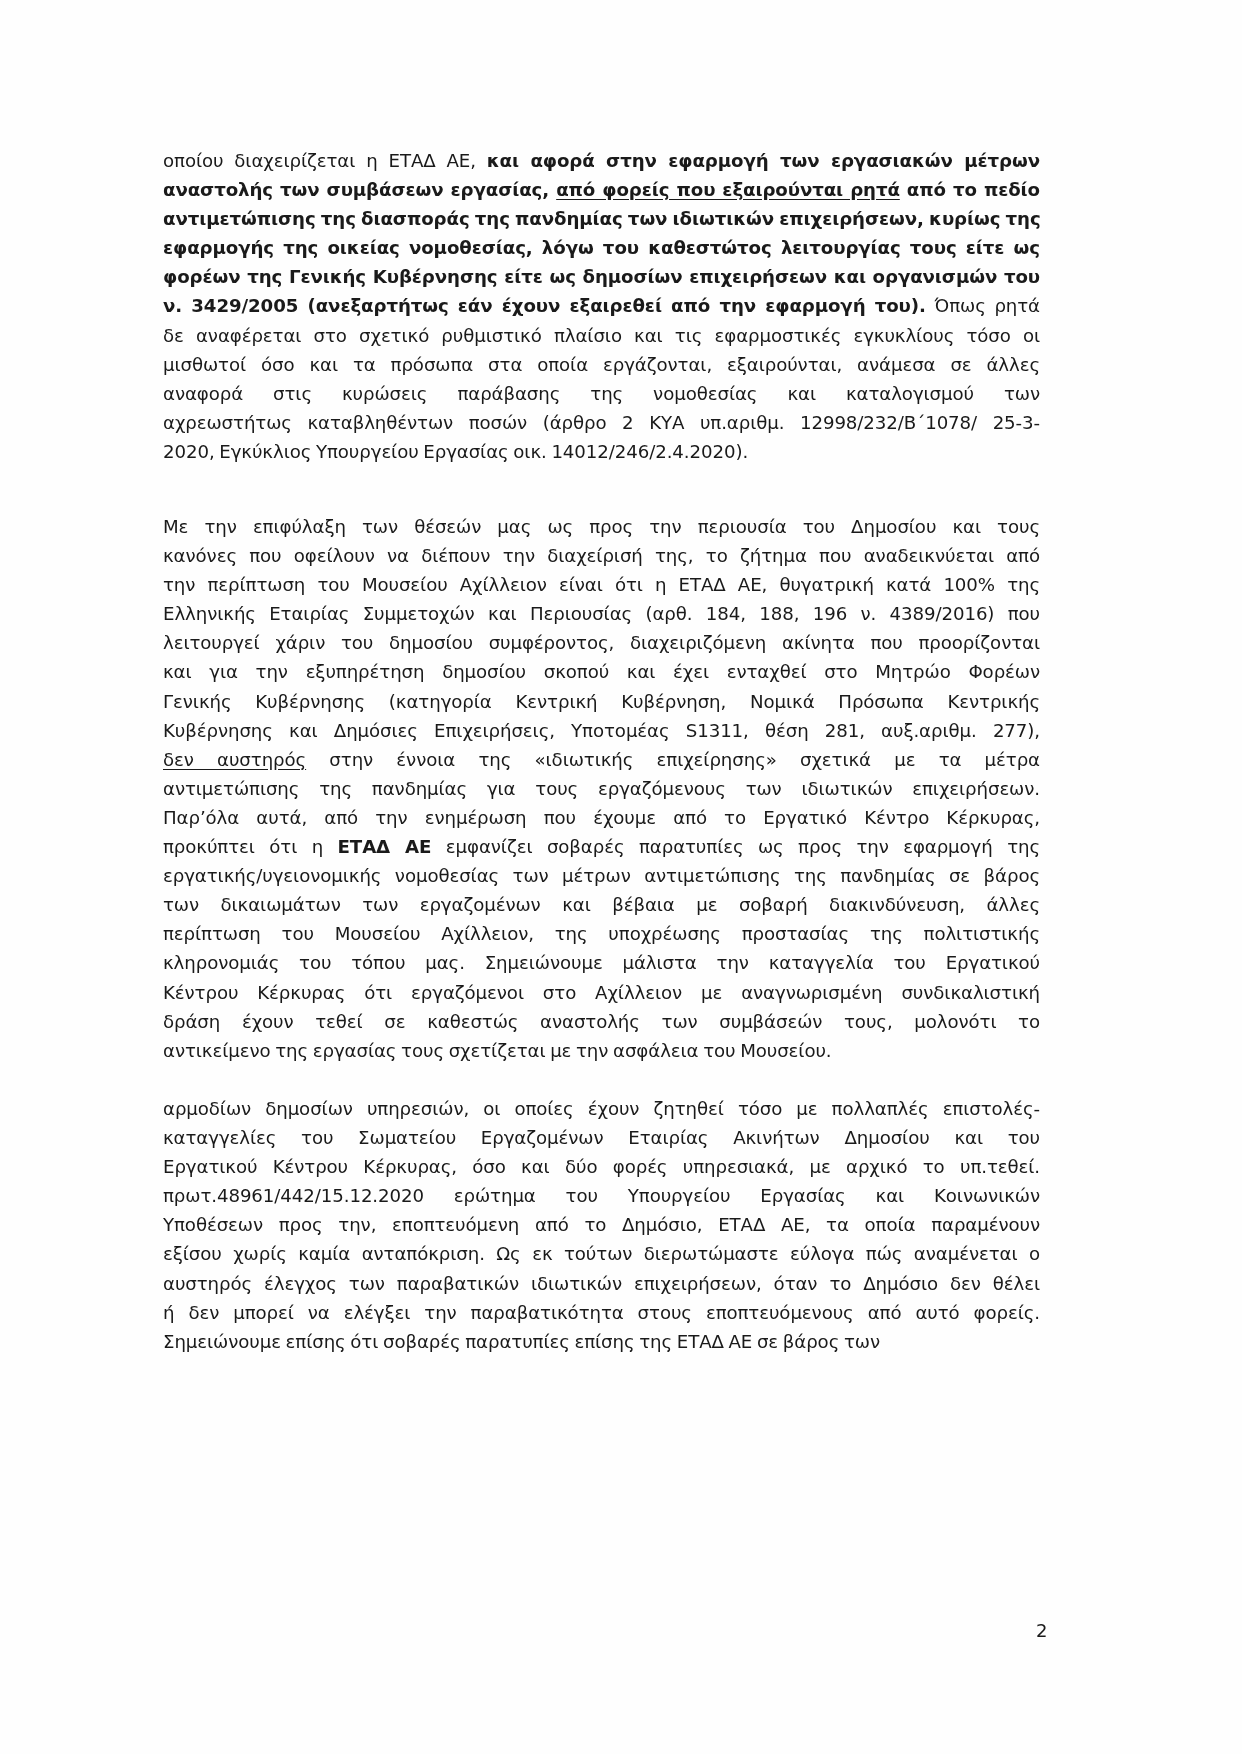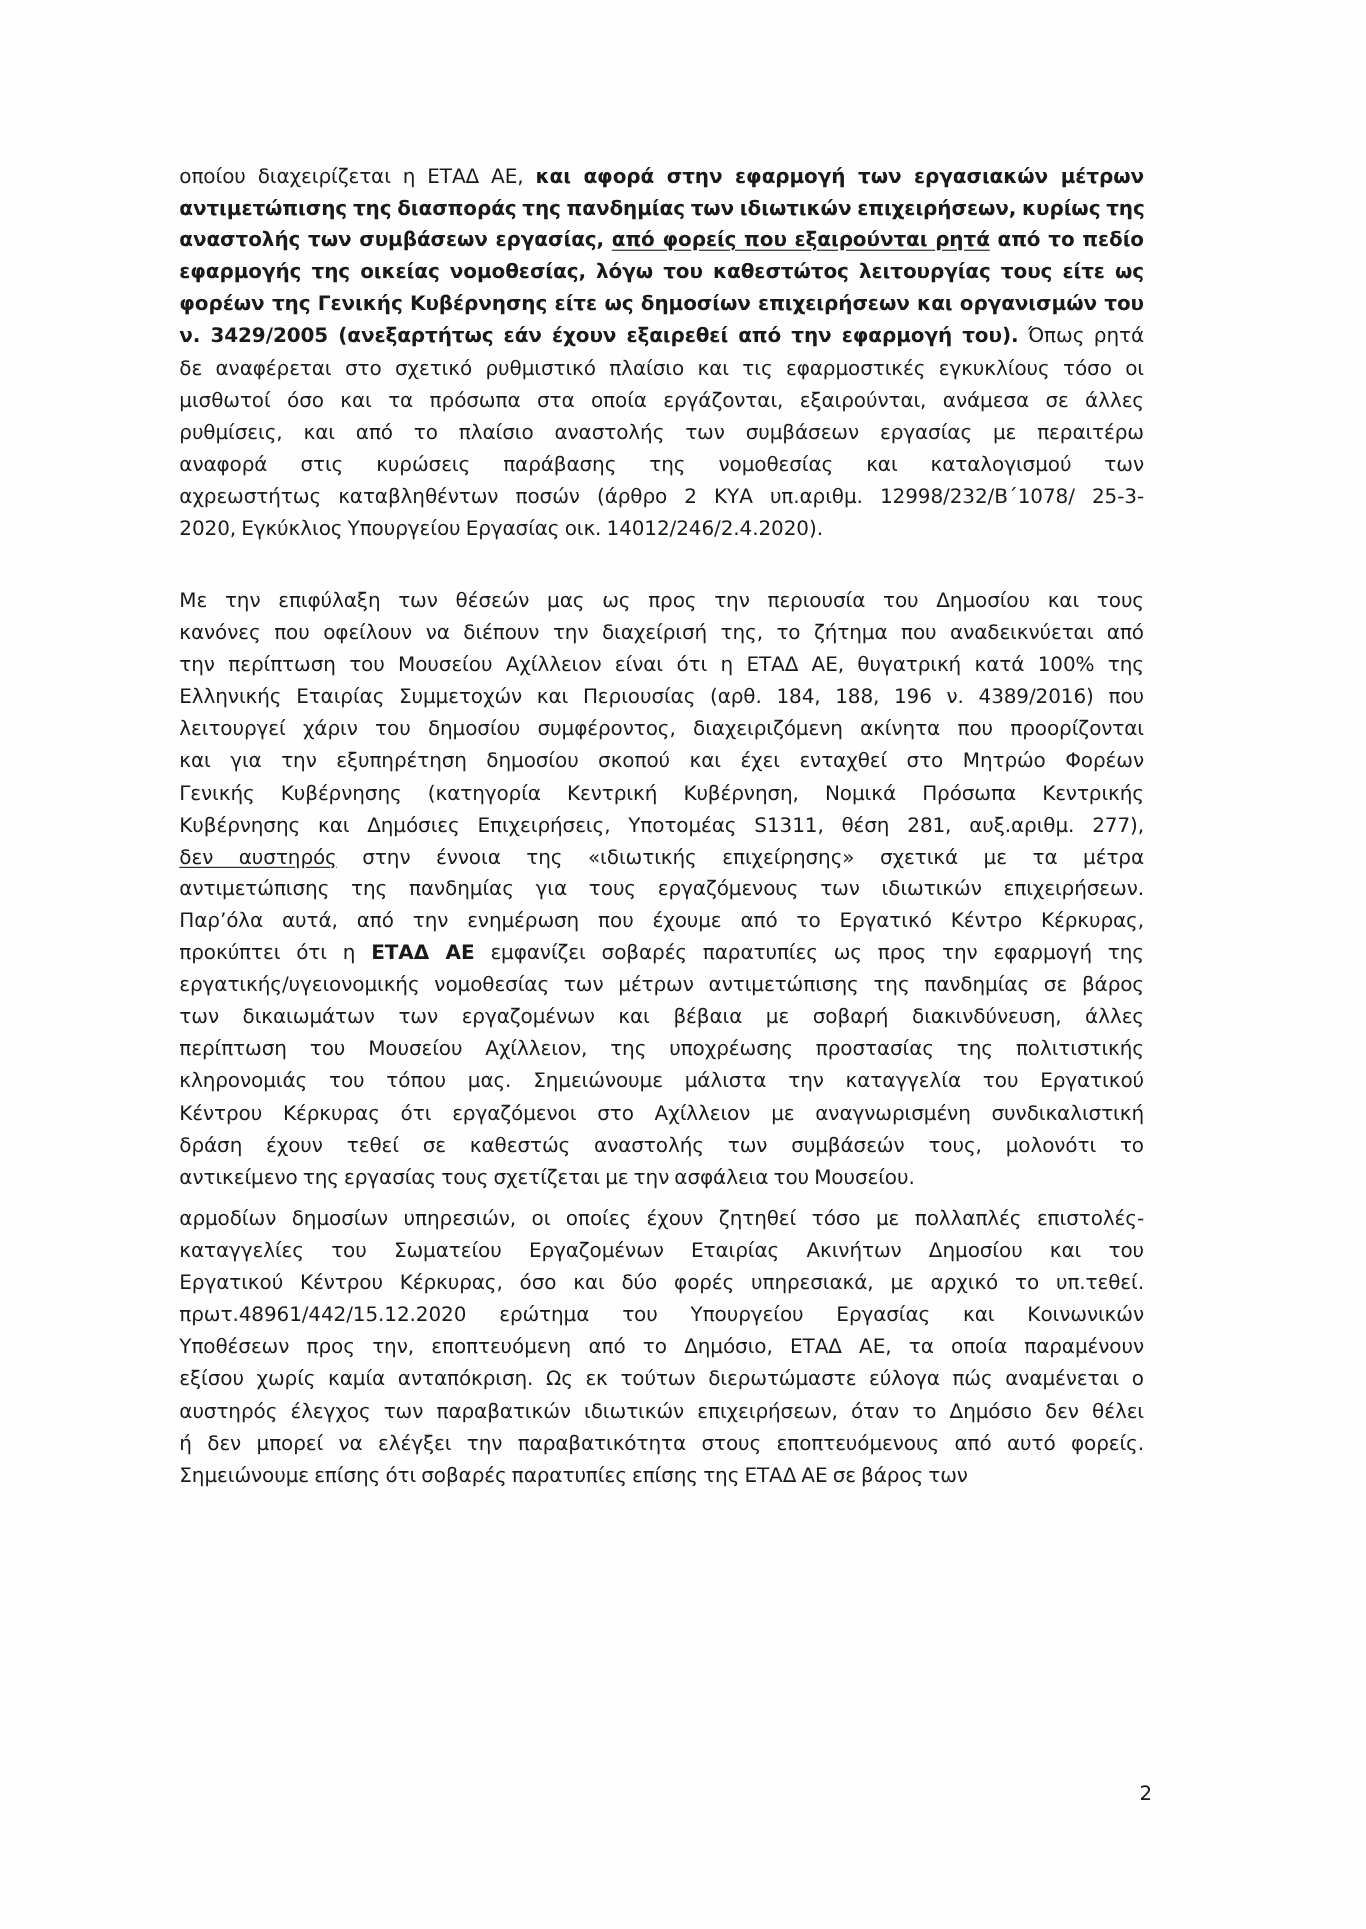--- a/index.html
+++ b/index.html
@@ -50,33 +50,32 @@
     font-size: 18px;
     line-height: 22px;
   }
 </style>
 </head>
 <body>
 
 <div class="page">
   <div class="text-block" style="top:146px;">
       <span class="line"><span class="seg">οποίου διαχειρίζεται η ΕΤΑΔ ΑΕ, </span><span class="seg bold">και αφορά στην εφαρμογή των εργασιακών μέτρων</span></span>
+      <span class="line"><span class="seg bold">αναστολής των συμβάσεων εργασίας, </span><span class="seg bold underline">από φορείς που εξαιρούνται ρητά</span><span class="seg bold"> από το πεδίο</span></span>
       <span class="line"><span class="seg bold">αντιμετώπισης της διασποράς της πανδημίας των ιδιωτικών επιχειρήσεων, κυρίως της</span></span>
-      <span class="line"><span class="seg bold">αναστολής των συμβάσεων εργασίας, </span><span class="seg bold underline">από φορείς που εξαιρούνται ρητά</span><span class="seg bold"> από το πεδίο</span></span>
       <span class="line"><span class="seg bold">εφαρμογής της οικείας νομοθεσίας, λόγω του καθεστώτος λειτουργίας τους είτε ως</span></span>
       <span class="line"><span class="seg bold">φορέων της Γενικής Κυβέρνησης είτε ως δημοσίων επιχειρήσεων και οργανισμών του</span></span>
       <span class="line"><span class="seg bold">ν. 3429/2005 (ανεξαρτήτως εάν έχουν εξαιρεθεί από την εφαρμογή του).</span><span class="seg"> Όπως ρητά</span></span>
       <span class="line"><span class="seg">δε αναφέρεται στο σχετικό ρυθμιστικό πλαίσιο και τις εφαρμοστικές εγκυκλίους  τόσο οι</span></span>
       <span class="line"><span class="seg">μισθωτοί όσο και τα πρόσωπα στα οποία εργάζονται, εξαιρούνται, ανάμεσα σε άλλες</span></span>
-      <span class="line"><span class="seg">ρυθμίσεις, και από το πλαίσιο αναστολής των συμβάσεων εργασίας με περαιτέρω</span></span>
       <span class="line"><span class="seg">αναφορά στις κυρώσεις παράβασης της νομοθεσίας και καταλογισμού των</span></span>
       <span class="line"><span class="seg">αχρεωστήτως καταβληθέντων ποσών (άρθρο 2 ΚΥΑ υπ.αριθμ. 12998/232/Β΄1078/ 25-3-</span></span>
       <span class="line last"><span class="seg">2020, Εγκύκλιος Υπουργείου Εργασίας  οικ. 14012/246/2.4.2020).</span></span>
     </div>
-  <div class="text-block" style="top:532px;">
+  <div class="text-block" style="top:512px;">
       <span class="line"><span class="seg">Με την επιφύλαξη των θέσεών μας ως προς την περιουσία του Δημοσίου  και τους</span></span>
       <span class="line"><span class="seg">κανόνες που οφείλουν να διέπουν την διαχείρισή της, το ζήτημα που αναδεικνύεται από</span></span>
       <span class="line"><span class="seg">την περίπτωση του Μουσείου Αχίλλειον είναι ότι η ΕΤΑΔ ΑΕ, θυγατρική κατά 100% της</span></span>
       <span class="line"><span class="seg">Ελληνικής Εταιρίας Συμμετοχών και Περιουσίας (αρθ. 184, 188, 196 ν. 4389/2016) που</span></span>
       <span class="line"><span class="seg">λειτουργεί χάριν του δημοσίου συμφέροντος, διαχειριζόμενη ακίνητα που προορίζονται</span></span>
       <span class="line"><span class="seg">και για την εξυπηρέτηση δημοσίου σκοπού και έχει ενταχθεί στο Μητρώο Φορέων</span></span>
       <span class="line"><span class="seg">Γενικής Κυβέρνησης (κατηγορία Κεντρική Κυβέρνηση, Νομικά Πρόσωπα Κεντρικής</span></span>
       <span class="line"><span class="seg">Κυβέρνησης και Δημόσιες Επιχειρήσεις, Υποτομέας S1311, θέση 281, αυξ.αριθμ. 277),</span></span>
       <span class="line"><span class="seg underline">δεν αυστηρός</span><span class="seg"> στην έννοια της «ιδιωτικής επιχείρησης» σχετικά με τα μέτρα</span></span>
       <span class="line"><span class="seg">αντιμετώπισης της πανδημίας για τους εργαζόμενους των ιδιωτικών επιχειρήσεων.</span></span>

